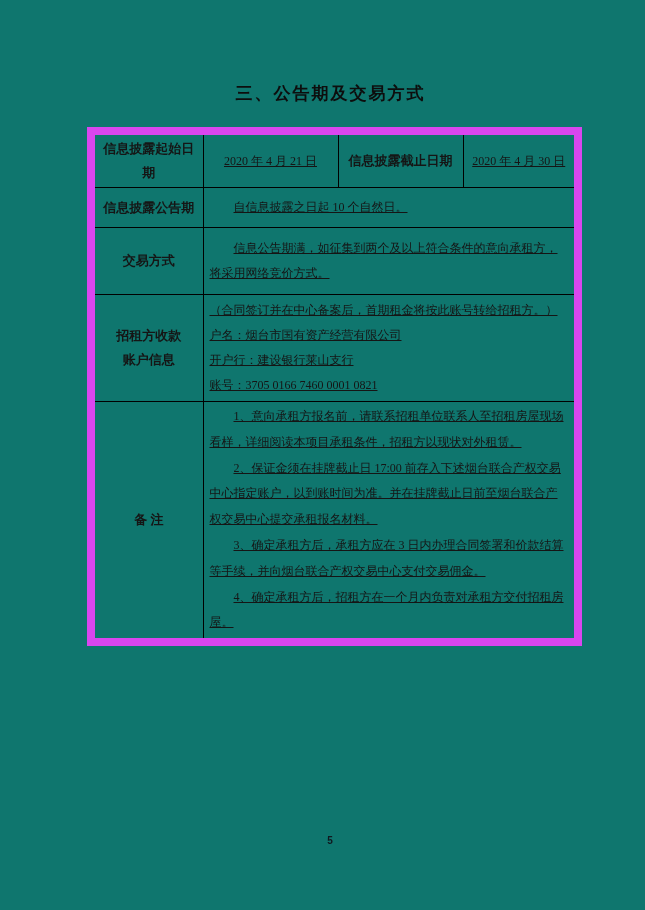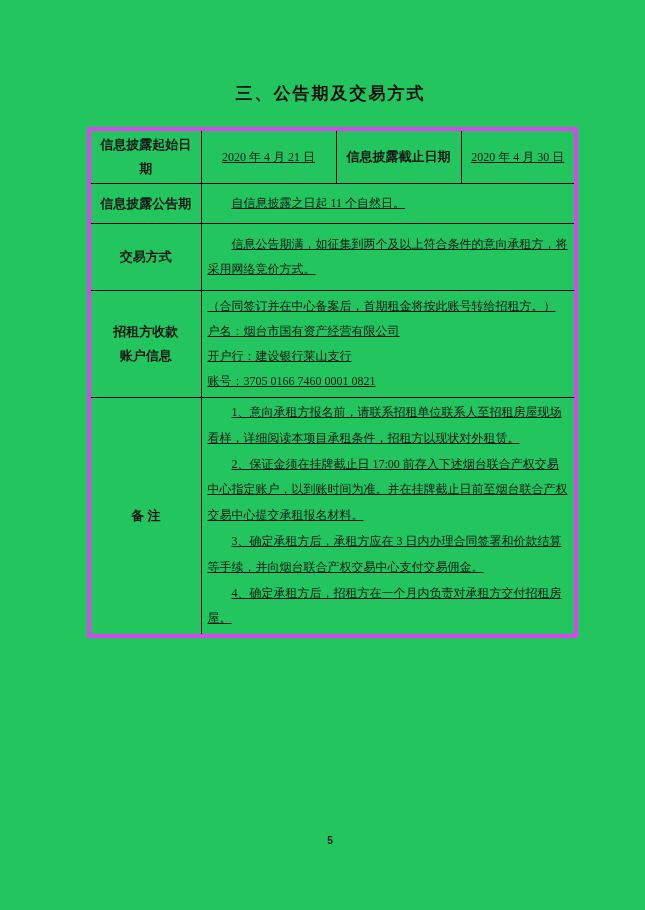--- a/index.html
+++ b/index.html
@@ -5,21 +5,21 @@
   * { box-sizing: border-box; }
   html, body {
     margin: 0;
     padding: 0;
     background: #ffffff;
   }
   .page {
     position: relative;
     width: 645px;
     height: 910px;
-    background: #22c55e;
+    background: #0f766e;
     color: #111111;
     font-family: "Liberation Serif", "DejaVu Serif", serif;
     overflow: hidden;
   }
   .doc-title {
     position: absolute;
     top: 82px;
     left: 87px;
     width: 487px;
     text-align: center;
@@ -28,21 +28,21 @@
     letter-spacing: 2px;
     color: #0d0d0d;
   }
   table.main-table {
     position: absolute;
     top: 127px;
     left: 87px;
     width: 487px;
     border-collapse: collapse;
     table-layout: fixed;
-    border: 4px solid #d946ef;
+    border: 8px solid #d946ef;
   }
   table.main-table td {
     border: 1px solid #000000;
     vertical-align: middle;
     padding: 2px 6px;
     color: #151515;
   }
   td.label-cell {
     font-weight: bold;
     text-align: center;
@@ -109,21 +109,21 @@
         <tr class="row1">
       <td class="label-cell">信息披露起始日期</td>
       <td class="value-cell value-center">2020 年 4 月 21 日</td>
       <td class="label-cell">信息披露截止日期</td>
       <td class="value-cell value-center">2020 年 4 月 30 日</td>
     </tr>
 
     <tr class="row2">
       <td class="label-cell">信息披露公告期</td>
       <td class="value-cell" colspan="3">
-        <p class="para">自信息披露之日起 11 个自然日。</p>
+        <p class="para">自信息披露之日起 10 个自然日。</p>
       </td>
     </tr>
 
 
     <tr class="row4">
       <td class="label-cell">交易方式</td>
       <td class="value-cell" colspan="3">
         <p class="para">信息公告期满，如征集到两个及以上符合条件的意向承租方，将采用网络竞价方式。</p>
       </td>
     </tr>

